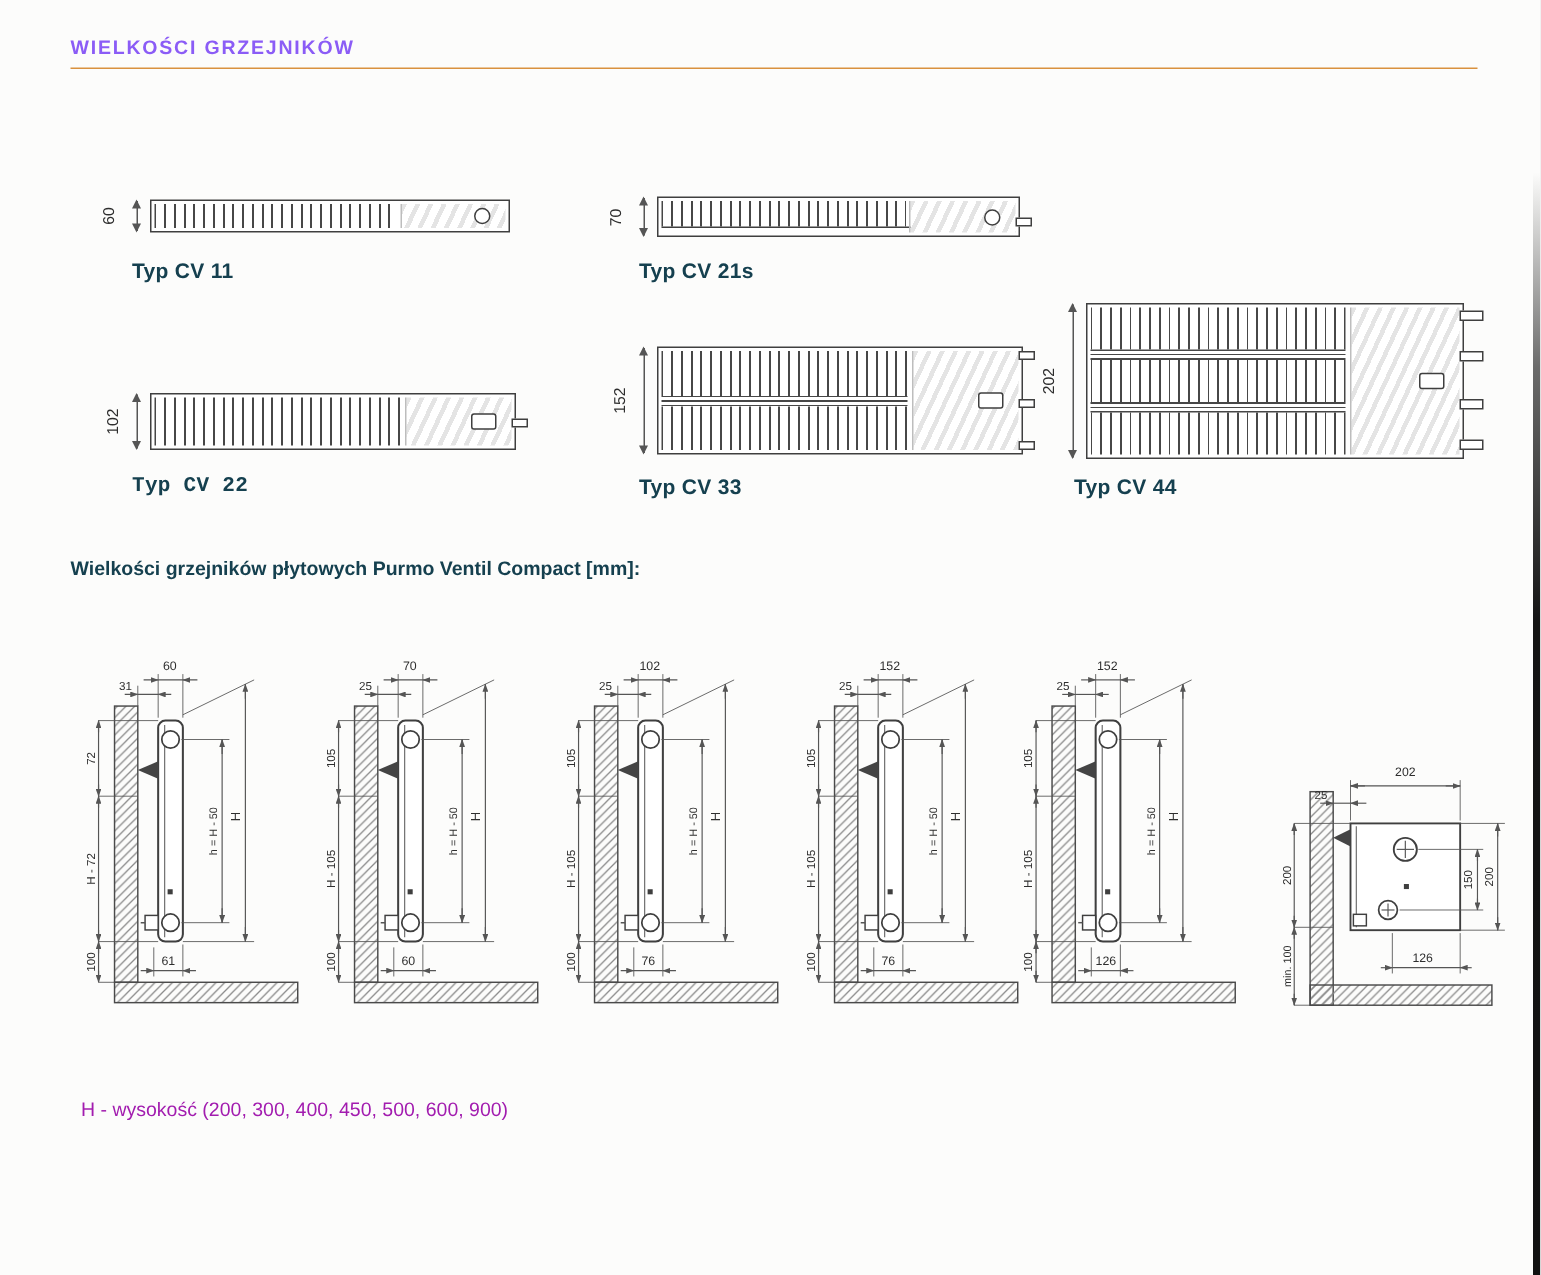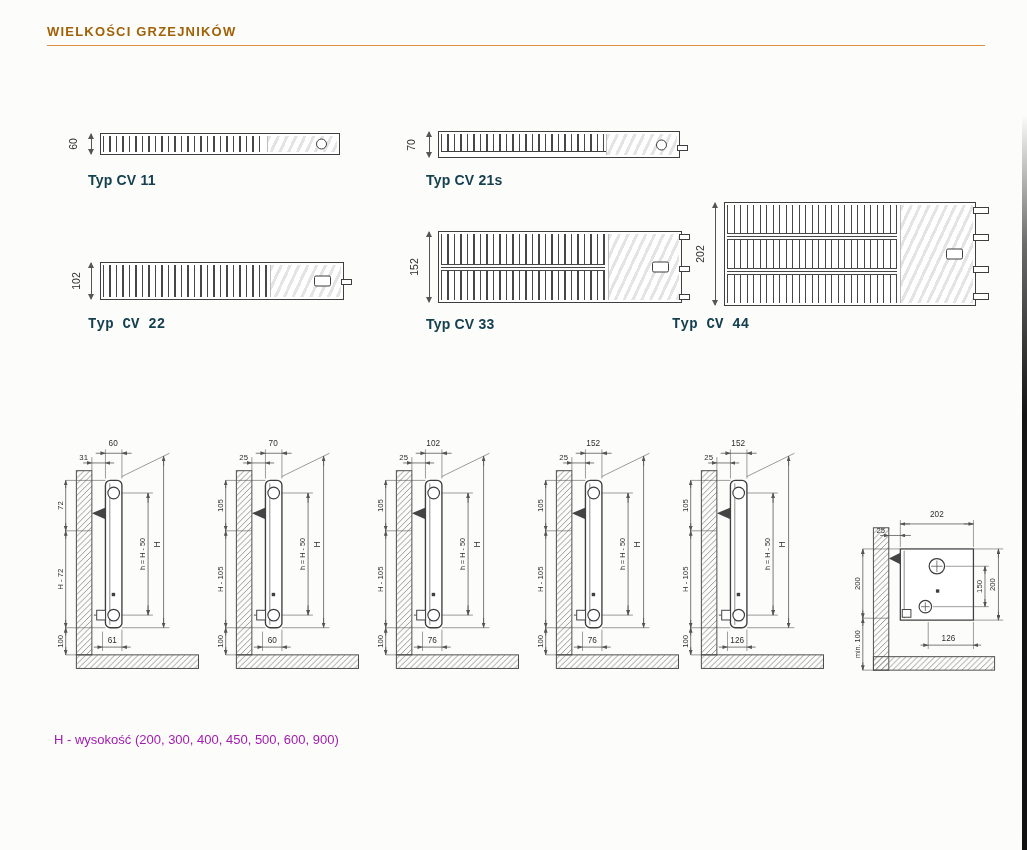--- a/index.html
+++ b/index.html
@@ -1,19 +1,19 @@
 <!DOCTYPE html>
 <html><head>
 <meta charset="utf-8">
 <style>
   html,body{margin:0;padding:0;background:#e9e9e9;}
   .page{position:relative;width:1027px;height:850px;background:#fcfcfb;overflow:hidden;
         font-family:"Liberation Sans",sans-serif;color:#2e2e2e;}
   .hdr-title{position:absolute;left:47px;top:24px;font-size:13px;font-weight:bold;
-             letter-spacing:1.2px;color:#a16207;}
+             letter-spacing:1.2px;color:#8b5cf6;}
   .hdr-rule{position:absolute;left:47px;top:45px;width:938px;height:0;
             border-top:1.6px solid #D9913E;}
   .subtitle{position:absolute;left:47px;top:371px;font-size:13px;font-weight:bold;color:#15404F;}
   .type-label{position:absolute;font-size:14px;font-weight:bold;color:#15404F;letter-spacing:.2px;}
   
   .tv{position:absolute;display:flex;align-items:stretch;}
   .vdim{position:relative;width:18px;}
   .vdim .vline{position:absolute;left:9px;top:1px;bottom:1px;border-left:1px solid #555;}
   .vdim .arr{position:absolute;left:9px;width:0;height:0;margin-left:-3.5px;
              border-left:3.5px solid transparent;border-right:3.5px solid transparent;}
@@ -143,22 +143,23 @@
       <div class="sepband"></div>
       <div class="finband"></div>
       <div class="endzone"></div>
       <div class="valve sq"></div>
       <div class="stub long" style="top:4px;"></div>
       <div class="stub long" style="top:30%;"></div>
       <div class="stub long" style="top:62%;"></div>
       <div class="stub long" style="bottom:5px;"></div>
     </div>
   </div>
-  <div class="type-label" style="left:672px;top:316px;font-family:Liberation Mono, monospace;">Typ CV 44</div>
-
+  <div class="type-label" style="left:716px;top:316px;">Typ CV 44</div>
+
+  <div class="subtitle">Wielkości grzejników płytowych Purmo Ventil Compact [mm]:</div>
 
   <div class="sdwrap" id="sd0" style="left:55px;top:430px;"><svg viewBox="0 0 165 260" width="160" height="252">
         <rect x="22" y="42" width="16" height="190" fill="url(#hatch)" stroke="#4a4a4a" stroke-width="1"></rect>
         <rect x="22" y="232" width="126" height="14" fill="url(#hatch)" stroke="#4a4a4a" stroke-width="1"></rect>
         <rect x="52" y="52" width="17" height="152" rx="5" fill="#fff" stroke="#3f3f3f" stroke-width="1.4"></rect>
         <line x1="56.5" y1="55" x2="56.5" y2="201" stroke="#555" stroke-width="0.7"></line>
         <circle cx="60.5" cy="65" r="6" fill="#fff" stroke="#3f3f3f" stroke-width="1.2"></circle>
         <circle cx="60.5" cy="191" r="6" fill="#fff" stroke="#3f3f3f" stroke-width="1.2"></circle>
         <rect x="58.5" y="168" width="3.5" height="3.5" fill="#3f3f3f"></rect>
         <path d="M38,86 L52,80 L52,92 Z" fill="#444"></path>

